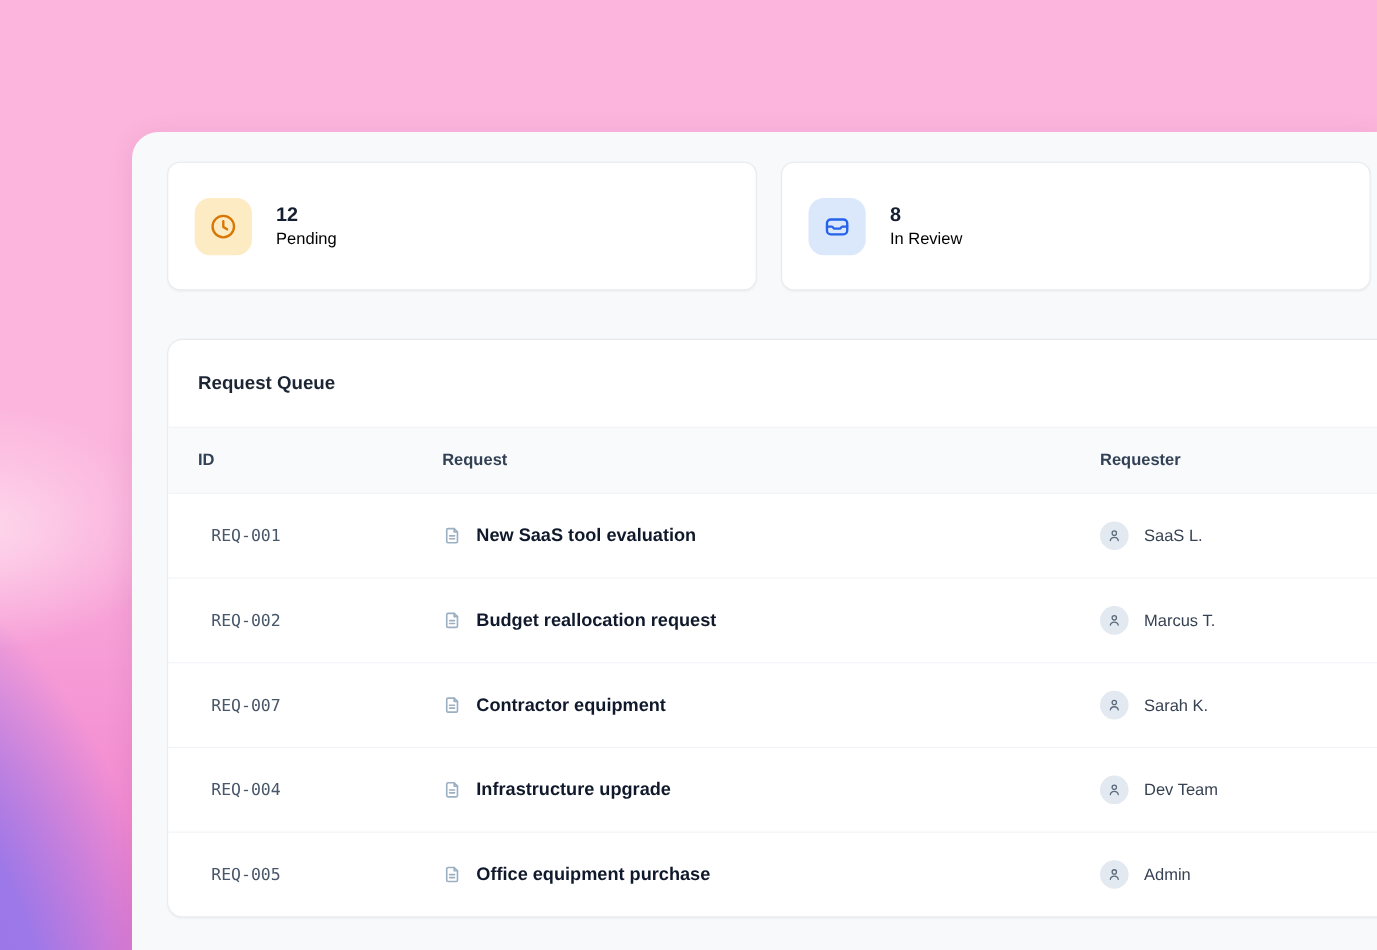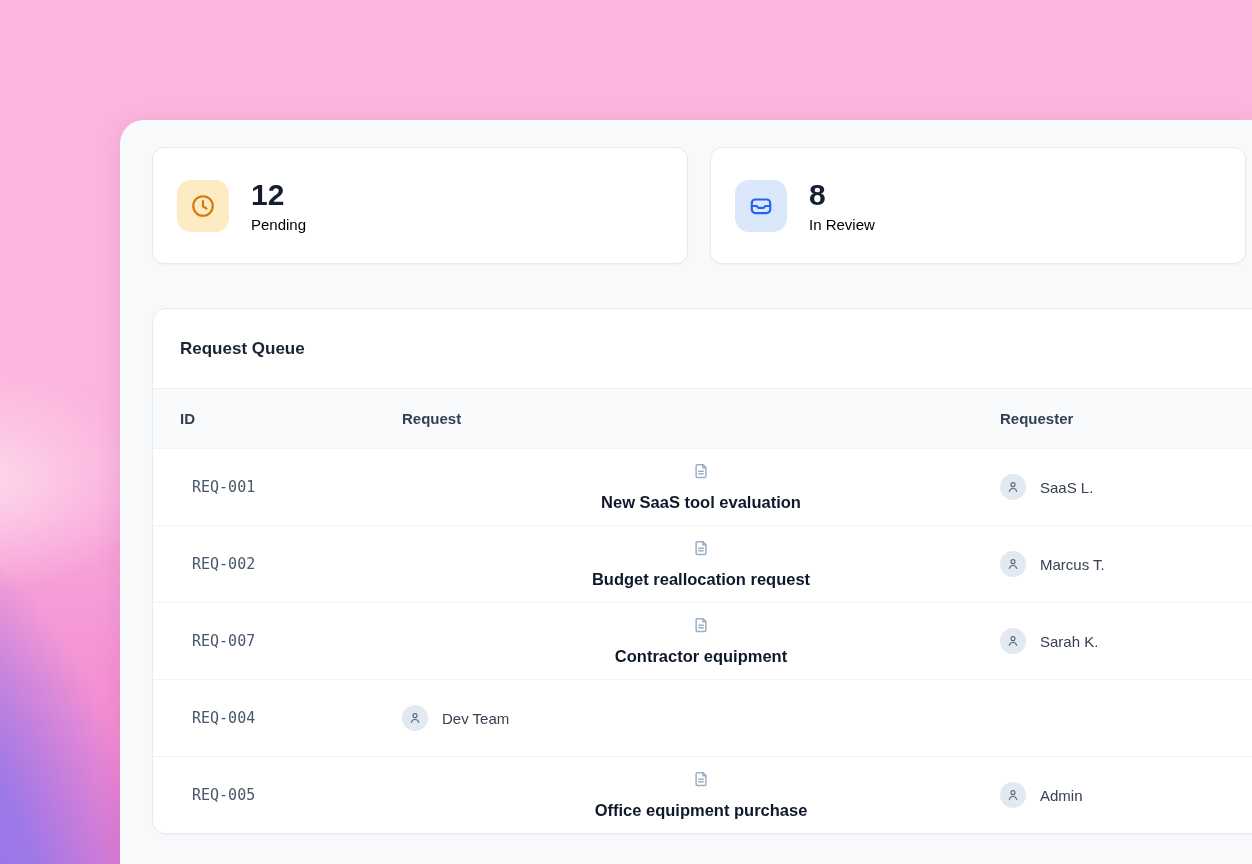--- a/index.html
+++ b/index.html
@@ -53,21 +53,21 @@
     height: 52px;
     border-radius: 14px;
     display: flex;
     align-items: center;
     justify-content: center;
     flex: 0 0 auto;
   }
   .tile-amber { background: #fdecc3; }
   .tile-blue  { background: #dbe7fb; }
   .stat-value {
-    font-size: 30px;
+    font-size: 18px;
     font-weight: 700;
     color: #161f31;
     line-height: 1.15;
   }
   .stat-label {
     font-size: 15px;
     color: #000000;
     margin-top: 3px;
   }
   
@@ -115,21 +115,20 @@
     color: #49576a;
     margin-left: 12px;
   }
   .cell-req {
     display: flex;
     align-items: center;
     gap: 13px;
     font-size: 16.5px;
     font-weight: 700;
     color: #10192b;
-    flex-direction: column;
   }
   .cell-user {
     display: flex;
     align-items: center;
     gap: 14px;
     font-size: 15px;
     color: #364152;
   }
   .avatar {
     width: 26px;
@@ -252,20 +251,30 @@
           <circle cx="12" cy="8" r="3.4"></circle>
           <path d="M5.8 19.5a6.3 6 0 0 1 12.4 0"></path>
         </svg>
       </span>
       <span>Sarah K.</span>
     </span>
   </div>
 
   <div class="trow">
     <span class="cell-id">REQ-004</span>
+    <span class="cell-req">
+      <span class="doc-icon">
+        <svg width="18" height="18" viewBox="0 0 24 24" fill="none" stroke="#9cb0c4" stroke-width="2" stroke-linecap="round" stroke-linejoin="round">
+          <path d="M7 3.5h7.5l4 4V19a1.5 1.5 0 0 1-1.5 1.5H7A1.5 1.5 0 0 1 5.5 19V5A1.5 1.5 0 0 1 7 3.5z"></path>
+          <path d="M14.5 3.5v4h4"></path>
+          <path d="M9 12.2h6M9 15.7h6"></path>
+        </svg>
+      </span>
+      <span>Infrastructure upgrade</span>
+    </span>
     <span class="cell-user">
       <span class="avatar">
         <svg width="14" height="14" viewBox="0 0 24 24" fill="none" stroke="#5b6b7e" stroke-width="2" stroke-linecap="round" stroke-linejoin="round">
           <circle cx="12" cy="8" r="3.4"></circle>
           <path d="M5.8 19.5a6.3 6 0 0 1 12.4 0"></path>
         </svg>
       </span>
       <span>Dev Team</span>
     </span>
   </div>

